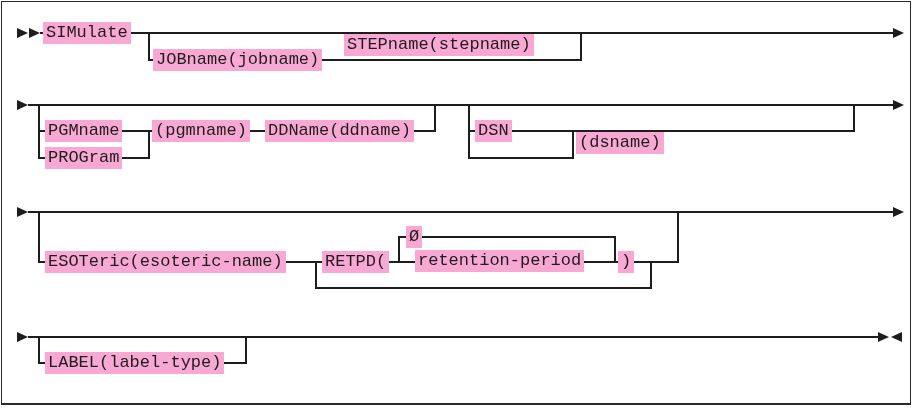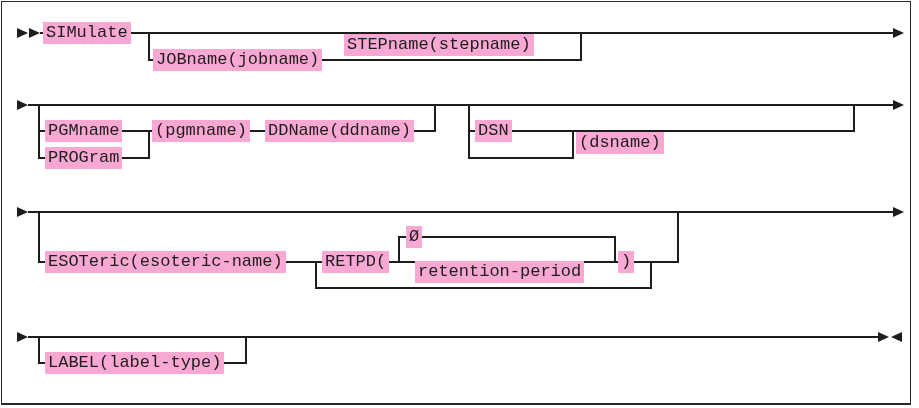--- a/index.html
+++ b/index.html
@@ -77,21 +77,21 @@
   <div class="tok" style="left:45px;top:251px;"><span>ESOTeric(</span><span class="var">esoteric-name</span><span>)</span></div>
 
   <div class="v" style="left:315px;top:262px;height:27px;"></div>
   <div class="tok" style="left:322px;top:251px;"><span>RETPD(</span></div>
 
   <div class="v" style="left:398px;top:237px;height:26px;"></div>
   <div class="h" style="left:398px;top:236px;width:218px;"></div>
   <div class="v" style="left:614px;top:237px;height:26px;"></div>
   <div class="tok" style="left:406px;top:226px;"><span>Ø</span></div>
 
-  <div class="tok var" style="left:415px;top:261px;"><span>retention-period</span></div>
+  <div class="tok var" style="left:415px;top:250px;"><span>retention-period</span></div>
   <div class="tok" style="left:618px;top:251px;"><span>)</span></div>
 
   <div class="h" style="left:315px;top:287px;width:337px;"></div>
   <div class="v" style="left:650px;top:262px;height:27px;"></div>
 
   <div class="arr ar" style="left:17px;top:332px;"></div>
   <div class="h" style="left:28px;top:336px;width:852px;"></div>
   <div class="arr ar" style="left:878px;top:332px;"></div>
   <div class="arr al" style="left:891px;top:332px;"></div>
 

